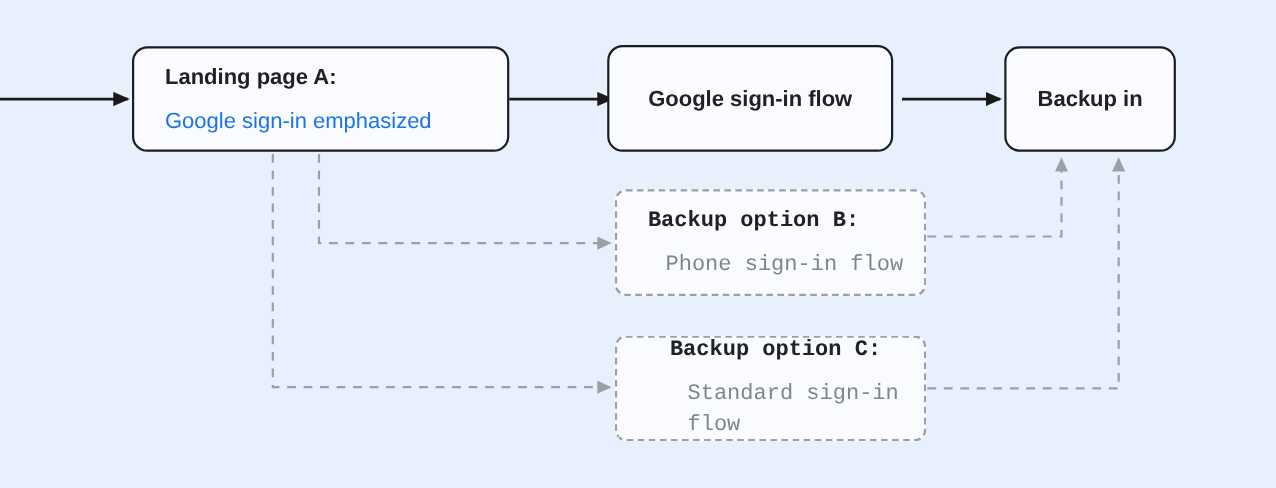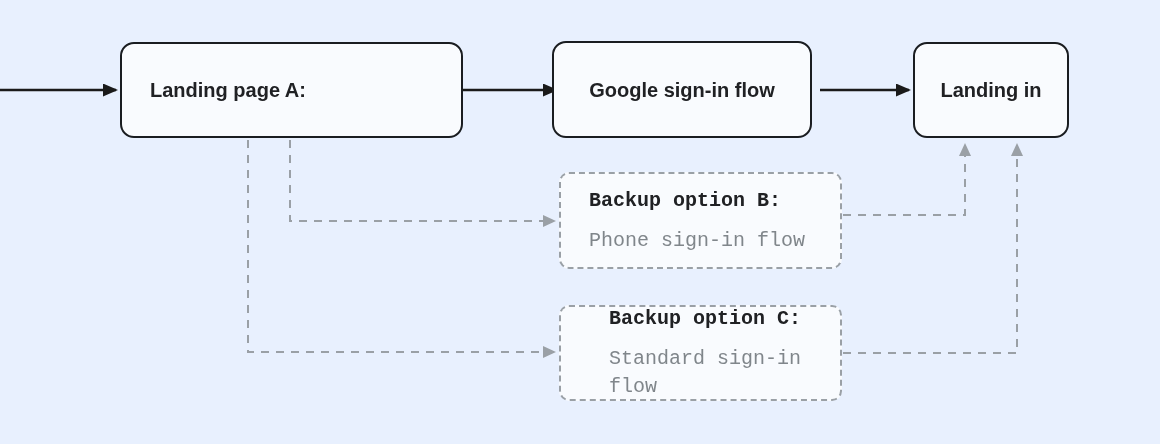--- a/index.html
+++ b/index.html
@@ -65,21 +65,21 @@
     font-family:Liberation Mono, monospace;
   }
   .node .title{
     font-weight:700;
     color:var(--title-text);
   }
   .node .subtitle{
     margin-top:12px;
   }
   .subtitle.blue{color:var(--accent-blue);}
-  .subtitle.gray{color:var(--muted-gray);}
+  .subtitle.gray{color:var(--muted-gray);margin-left:16px;}
   .node.left-align{
     align-items:flex-start;
     padding-left:28px;
     padding-right:10px;
   }
   .node.center-align{
     align-items:center;
     text-align:center;
   }
   #node-landing   {left:120px; top:42px;  width:343px; height:96px;}
@@ -108,28 +108,29 @@
     <line class="edge-solid" x1="820" y1="90" x2="909" y2="90" marker-end="url(#ah-black)"></line>
 
     <path class="edge-dashed" d="M 290 140 L 290 221 L 554 221" marker-end="url(#ah-gray)"></path>
     <path class="edge-dashed" d="M 248 140 L 248 352 L 554 352" marker-end="url(#ah-gray)"></path>
     <path class="edge-dashed" d="M 843 215 L 965 215 L 965 145" marker-end="url(#ah-gray)"></path>
     <path class="edge-dashed" d="M 843 353 L 1017 353 L 1017 145" marker-end="url(#ah-gray)"></path>
   </svg>
 
   <div class="node solid left-align" id="node-landing">
     <div class="title">Landing page A:</div>
+    <div class="subtitle blue">Google sign-in emphasized</div>
   </div>
 
   <div class="node solid center-align" id="node-googleflow">
     <div class="title">Google sign-in flow</div>
   </div>
 
   <div class="node solid center-align" id="node-signedin">
-    <div class="title">Landing in</div>
+    <div class="title">Backup in</div>
   </div>
 
   <div class="node dashed left-align" id="node-backupb">
     <div class="title">Backup option B:</div>
     <div class="subtitle gray">Phone sign-in flow</div>
   </div>
 
   <div class="node dashed left-align" id="node-backupc">
     <div class="title">Backup option C:</div>
     <div class="subtitle gray">Standard sign-in flow</div>

